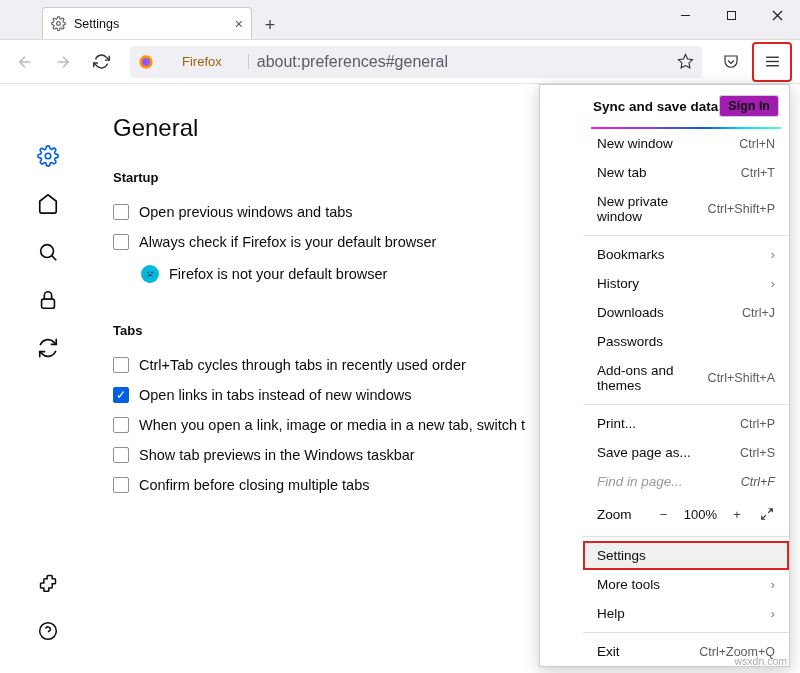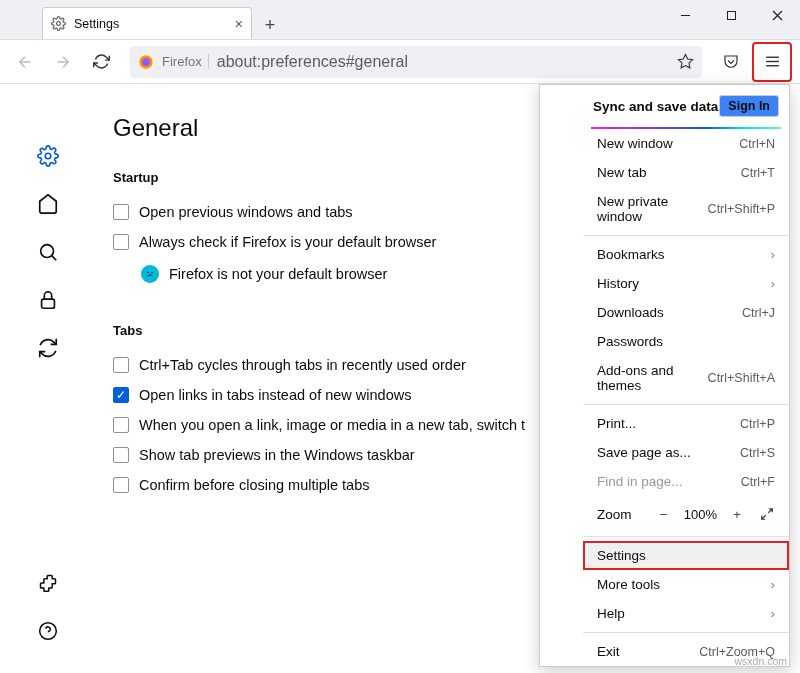--- a/index.html
+++ b/index.html
@@ -73,23 +73,24 @@
     background:#f0f0f4;
     border-radius:4px;
     display:flex;
     align-items:center;
     padding:0 8px;
     gap:8px;
     margin:0 8px;
     position:relative;
   }
   .urlbar .fx-label {
-    color:#737373; font-size:13px;
+    color:#a16207; font-size:13px;
     border-right:1px solid #ccc;
-    padding-right:6px;
+    padding-right:26px;
+    margin-left:20px;
   }
   .urlbar .url { color:#5b5b66; font-size:16px; flex:1; }
   .urlbar .star { color:#555; }
   .hamburger-wrap {
     border:2px solid #d22;
     border-radius:4px;
     padding:1px;
   }
   
   .content {
@@ -180,21 +181,21 @@
     display:flex; align-items:center;
     padding:10px 10px;
     font-weight:600;
   }
   .signin-btn {
     margin-left:auto;
     border:1px solid #ccc;
     border-radius:3px;
     padding:3px 8px;
     font-size:12.5px;
-    background:#3b82f6;
+    background:#a21caf;
   }
   .rainbow {
     height:2px;
     background:linear-gradient(to right,#ff1ad9 0%,#7542e5 35%,#0060df 60%,#00ddff 80%,#54ffbd 100%);
     margin:0 8px;
   }
   .menu-sep { height:1px; background:#e0e0e0; margin:4px 0; }
   .menu-item {
     display:flex; align-items:center;
     padding:7px 14px;
@@ -202,21 +203,21 @@
   }
   .menu-item .short {
     margin-left:auto;
     color:#5b5b66;
     font-size:12.5px;
   }
   .menu-item .chev {
     margin-left:auto;
     color:#888;
   }
-  .menu-item.disabled { color:#999; }
+  .menu-item.disabled { color:#999;font-style:italic; }
   .menu-item.highlight {
     outline:2px solid #d22;
     outline-offset:-2px;
     background:#f0f0f0;
   }
   .zoom-row {
     display:flex; align-items:center;
     padding:6px 10px 6px 14px;
     gap:6px;
   }

